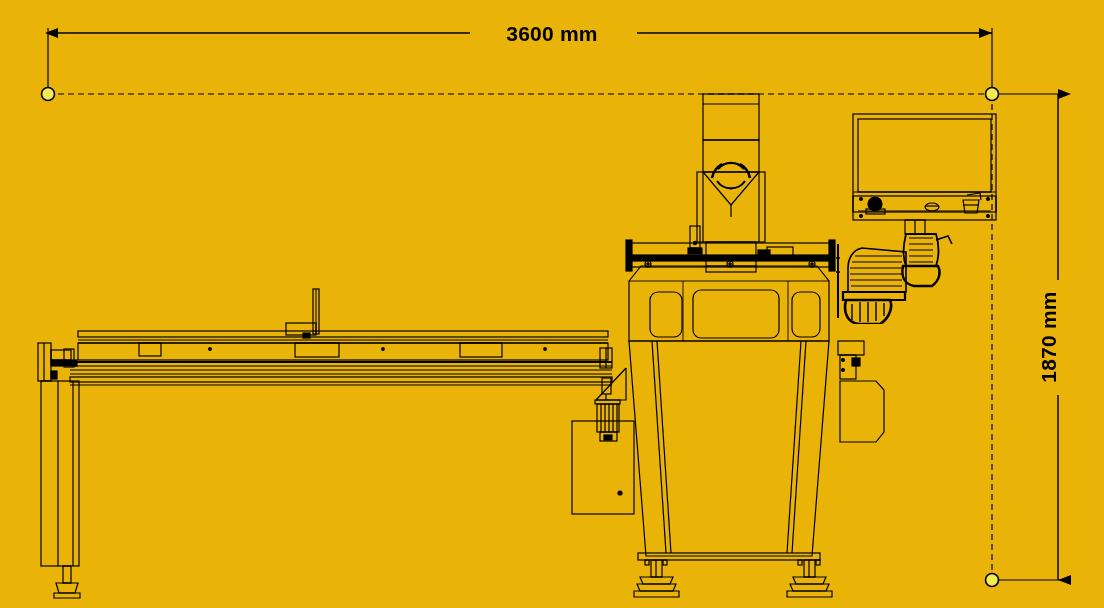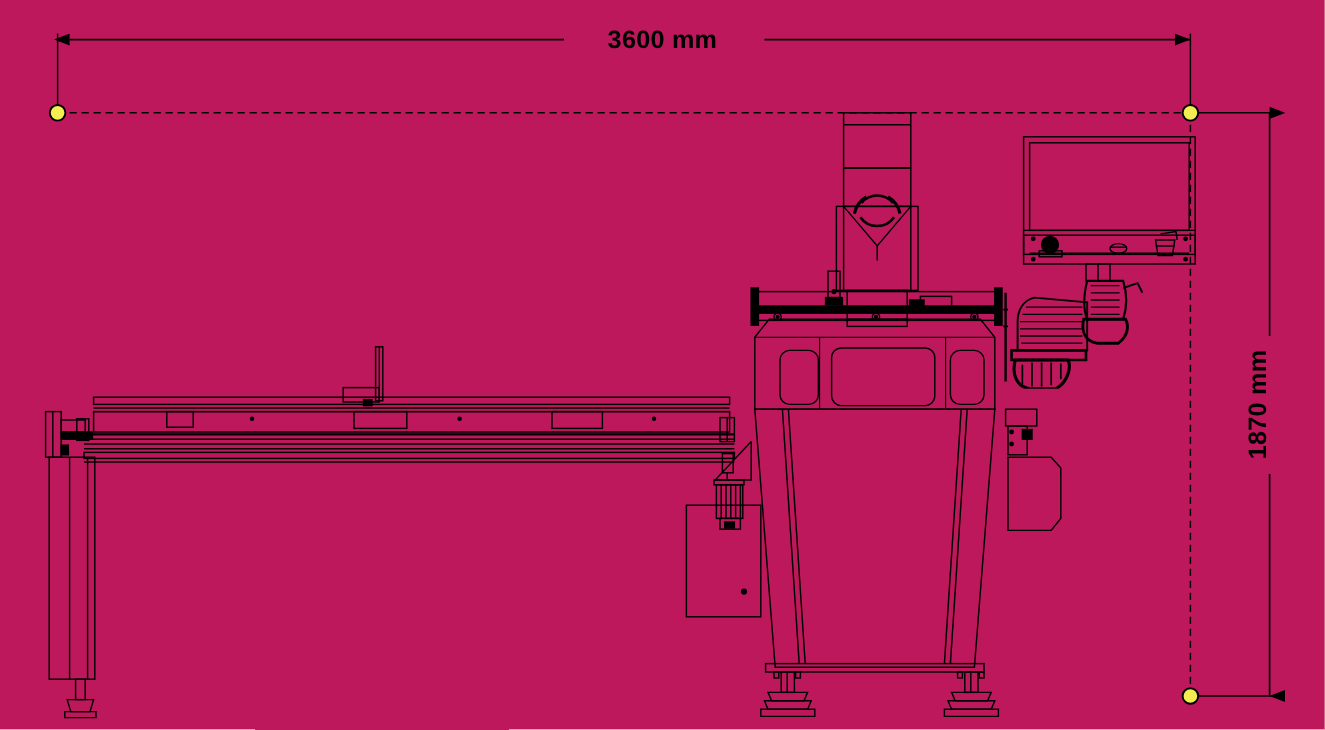--- a/index.html
+++ b/index.html
@@ -7,21 +7,21 @@
     padding: 0;
     background: #ffffff;
   }
   body {
     font-family: "Liberation Sans", sans-serif;
   }
   #drawing-root {
     position: relative;
     width: 1104px;
     height: 608px;
-    background: #be185d;
+    background: #eab308;
     overflow: hidden;
   }
   #drawing-svg {
     position: absolute;
     left: 0;
     top: 0;
     width: 1104px;
     height: 608px;
     display: block;
   }

